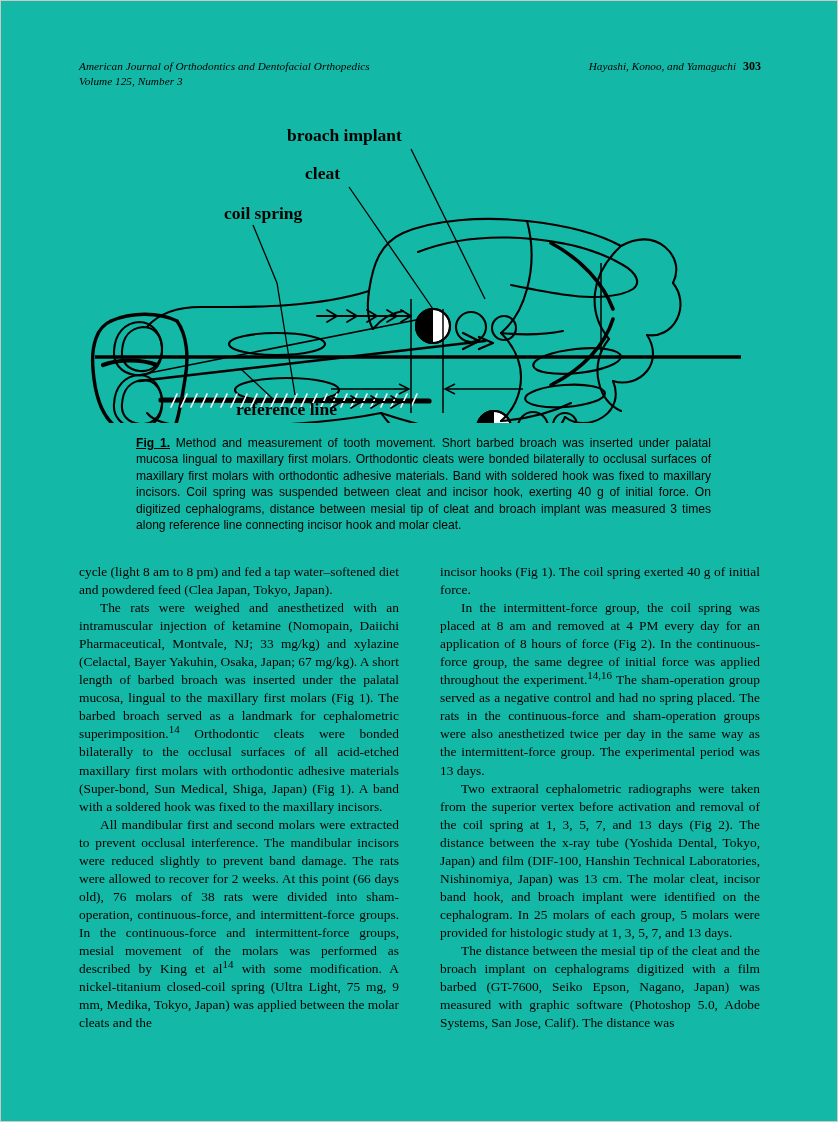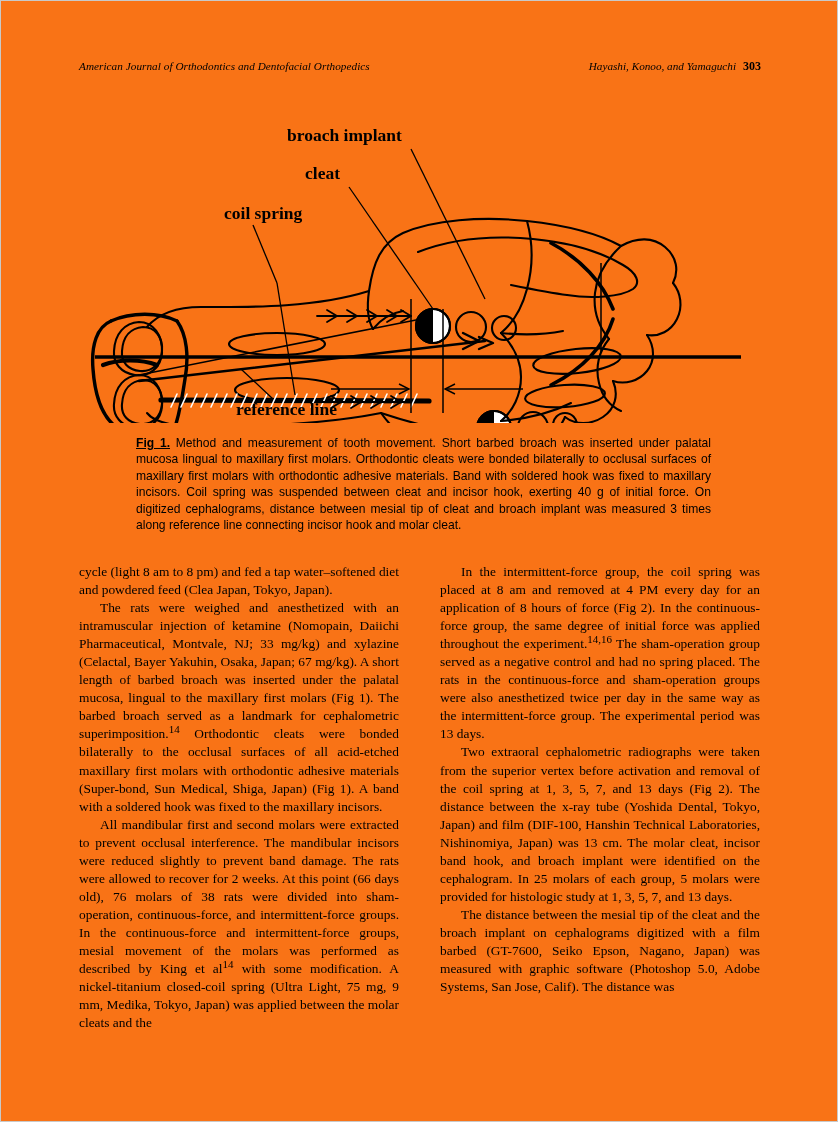--- a/index.html
+++ b/index.html
@@ -4,21 +4,21 @@
 <style>
   html, body {
     margin: 0;
     padding: 0;
     background: #ffffff;
   }
   .page {
     position: relative;
     width: 838px;
     height: 1122px;
-    background: #f97316;
+    background: #14b8a6;
     border: 1px solid #c9c9c9;
     box-sizing: border-box;
     overflow: hidden;
     font-family: "Liberation Serif", serif;
     color: #000000;
   }
 
   
   .running-head {
     position: absolute;
@@ -116,20 +116,21 @@
   }
 </style>
 </head>
 <body>
 
 <div class="page">
 
   <div class="running-head">
     <div class="rh-left">
       <span>American Journal of Orthodontics and Dentofacial Orthopedics</span>
+      <span class="rh-line2">Volume 125, Number 3</span>
     </div>
     <div class="rh-right">
       <span class="rh-authors">Hayashi, Konoo, and Yamaguchi</span><span class="rh-page">303</span>
     </div>
   </div>
 
   <div class="figure-block">
 
     <svg class="figure-art" viewBox="0 0 682 310">
       <g fill="none" stroke="#000" stroke-width="2.1" stroke-linecap="round" stroke-linejoin="round">
@@ -304,19 +305,20 @@
     </div>
   </div>
 
   <div class="columns">
     <div class="column" id="col-left">
         <p class="no-indent">cycle (light 8 am to 8 pm) and fed a tap water–softened diet and powdered feed (Clea Japan, Tokyo, Japan).</p>
         <p>The rats were weighed and anesthetized with an intramuscular injection of ketamine (Nomopain, Daiichi Pharmaceutical, Montvale, NJ; 33 mg/kg) and xylazine (Celactal, Bayer Yakuhin, Osaka, Japan; 67 mg/kg). A short length of barbed broach was inserted under the palatal mucosa, lingual to the maxillary first molars (Fig 1). The barbed broach served as a landmark for cephalometric superimposition.<sup>14</sup> Orthodontic cleats were bonded bilaterally to the occlusal surfaces of all acid-etched maxillary first molars with orthodontic adhesive materials (Super-bond, Sun Medical, Shiga, Japan) (Fig 1). A band with a soldered hook was fixed to the maxillary incisors.</p>
         <p>All mandibular first and second molars were extracted to prevent occlusal interference. The mandibular incisors were reduced slightly to prevent band damage. The rats were allowed to recover for 2 weeks. At this point (66 days old), 76 molars of 38 rats were divided into sham-operation, continuous-force, and intermittent-force groups. In the continuous-force and intermittent-force groups, mesial movement of the molars was performed as described by King et al<sup>14</sup> with some modification. A nickel-titanium closed-coil spring (Ultra Light, 75 mg, 9 mm, Medika, Tokyo, Japan) was applied between the molar cleats and the</p>
       </div>
     <div class="column" id="col-right">
+        <p class="no-indent">incisor hooks (Fig 1). The coil spring exerted 40 g of initial force.</p>
         <p>In the intermittent-force group, the coil spring was placed at 8 am and removed at 4 PM every day for an application of 8 hours of force (Fig 2). In the continuous-force group, the same degree of initial force was applied throughout the experiment.<sup>14,16</sup> The sham-operation group served as a negative control and had no spring placed. The rats in the continuous-force and sham-operation groups were also anesthetized twice per day in the same way as the intermittent-force group. The experimental period was 13 days.</p>
         <p>Two extraoral cephalometric radiographs were taken from the superior vertex before activation and removal of the coil spring at 1, 3, 5, 7, and 13 days (Fig 2). The distance between the x-ray tube (Yoshida Dental, Tokyo, Japan) and film (DIF-100, Hanshin Technical Laboratories, Nishinomiya, Japan) was 13 cm. The molar cleat, incisor band hook, and broach implant were identified on the cephalogram. In 25 molars of each group, 5 molars were provided for histologic study at 1, 3, 5, 7, and 13 days.</p>
         <p>The distance between the mesial tip of the cleat and the broach implant on cephalograms digitized with a film barbed (GT-7600, Seiko Epson, Nagano, Japan) was measured with graphic software (Photoshop 5.0, Adobe Systems, San Jose, Calif). The distance was</p>
       </div>
   </div>
 
 </div>
 
 </body></html>

